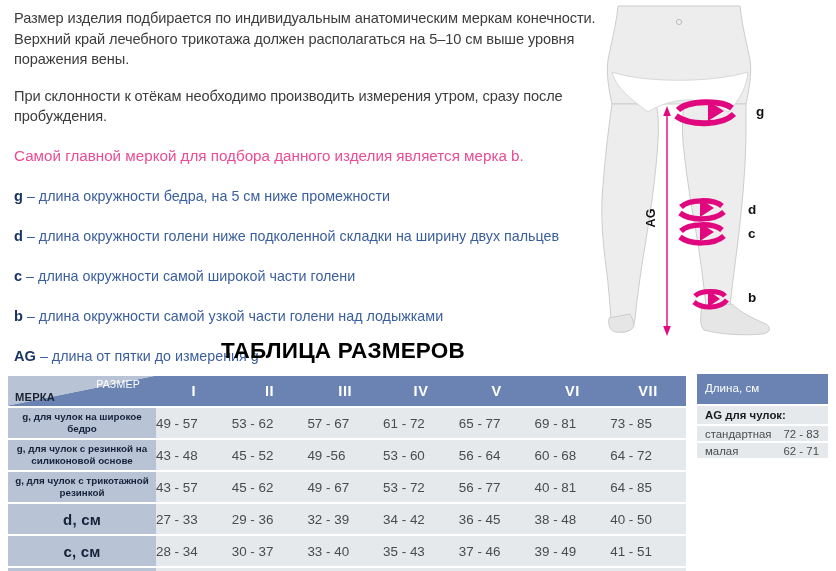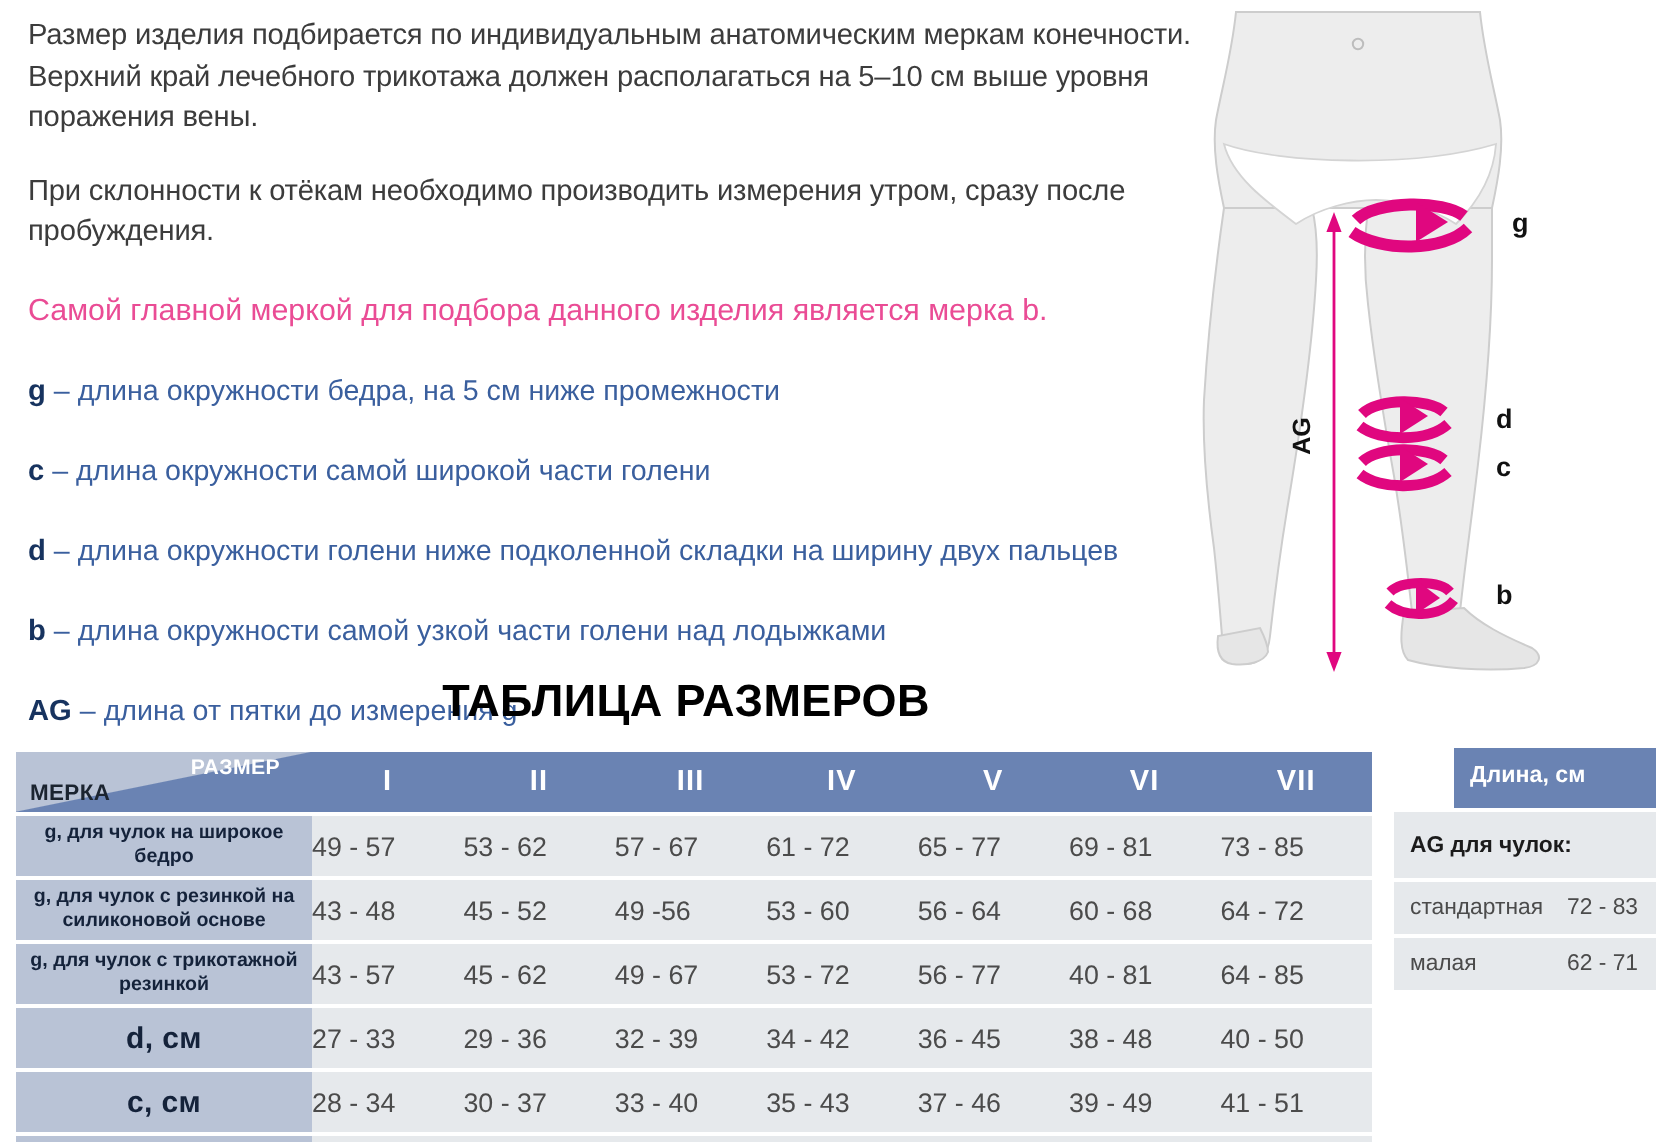--- a/index.html
+++ b/index.html
@@ -77,21 +77,21 @@
     position:absolute;left:0;top:0;width:100%;height:100%;
     background:linear-gradient(to bottom right,#b9c3d6 0 49.3%,#6a83b3 50.2% 100%);
   }
   .corner-cell .lbl-merka{
     position:absolute;left:7px;bottom:3px;
     font-size:11.2px;font-weight:bold;color:#1b2430;
     letter-spacing:0.2px;z-index:2;
   }
   .corner-cell .lbl-razmer{
     position:absolute;right:16px;top:2px;
-    font-size:10.6px;font-weight:bold;color:#ffffff;
+    font-size:10.6px;font-weight:normal;color:#ffffff;
     letter-spacing:0.2px;z-index:2;
   }
   .hdr-size{
     background:#6a83b3;
     color:#ffffff;
     font-size:14.5px;
     font-weight:bold;
     text-align:center;
     height:30px;
     letter-spacing:0.6px;
@@ -119,59 +119,59 @@
     height:26px;
   }
   .r-tall .datacell{height:30px;}
 
   
   .len-panel{
     position:absolute;left:697px;top:374px;width:131px;
   }
   .len-head{
     background:#6a83b3;color:#fff;
-    font-size:11.6px;font-weight:bold;
+    font-size:11.6px;font-weight:normal;
     padding:7px 0 7px 8px;
-    height:16px;box-sizing:content-box;margin-left:30px;
+    height:16px;box-sizing:content-box;
   }
   .len-row{
     background:#e6e9ec;
     margin-top:2px;
-    height:26px;
+    height:15px;
     position:relative;
     font-size:11.4px;
     color:#4b4b4b;
   }
-  .len-row.head-row{font-weight:bold;color:#1b1b1b;height:33px;}
+  .len-row.head-row{font-weight:bold;color:#1b1b1b;height:18px;}
   .len-row .lname{position:absolute;left:8px;top:50%;transform:translateY(-50%);}
   .len-row .lval{position:absolute;right:9px;top:50%;transform:translateY(-50%);}
 </style>
 </head>
 <body>
 
 <div class="text-col">
   <p class="para">Размер изделия подбирается по индивидуальным анатомическим меркам конечности. Верхний край лечебного трикотажа должен располагаться на 5–10 см выше уровня поражения вены.</p>
   <p class="para second">При склонности к отёкам необходимо производить измерения утром, сразу после пробуждения.</p>
   <p class="pink-line">Самой главной меркой для подбора данного изделия является мерка b.</p>
 
   <div class="defs">
     <div class="def-row">
       <span class="k">g</span>
       <span class="dash">–</span>
       <span>длина окружности бедра, на 5 см ниже промежности</span>
     </div>
     <div class="def-row">
+      <span class="k">d</span>
+      <span class="dash">–</span>
+      <span>длина окружности голени ниже подколенной складки на ширину двух пальцев</span>
+    </div>
+    <div class="def-row">
       <span class="k">c</span>
       <span class="dash">–</span>
       <span>длина окружности самой широкой части голени</span>
-    </div>
-    <div class="def-row">
-      <span class="k">d</span>
-      <span class="dash">–</span>
-      <span>длина окружности голени ниже подколенной складки на ширину двух пальцев</span>
     </div>
     <div class="def-row">
       <span class="k">b</span>
       <span class="dash">–</span>
       <span>длина окружности самой узкой части голени над лодыжками</span>
     </div>
     <div class="def-row">
       <span class="k">AG</span>
       <span class="dash">–</span>
       <span>длина от пятки до измерения g</span>

